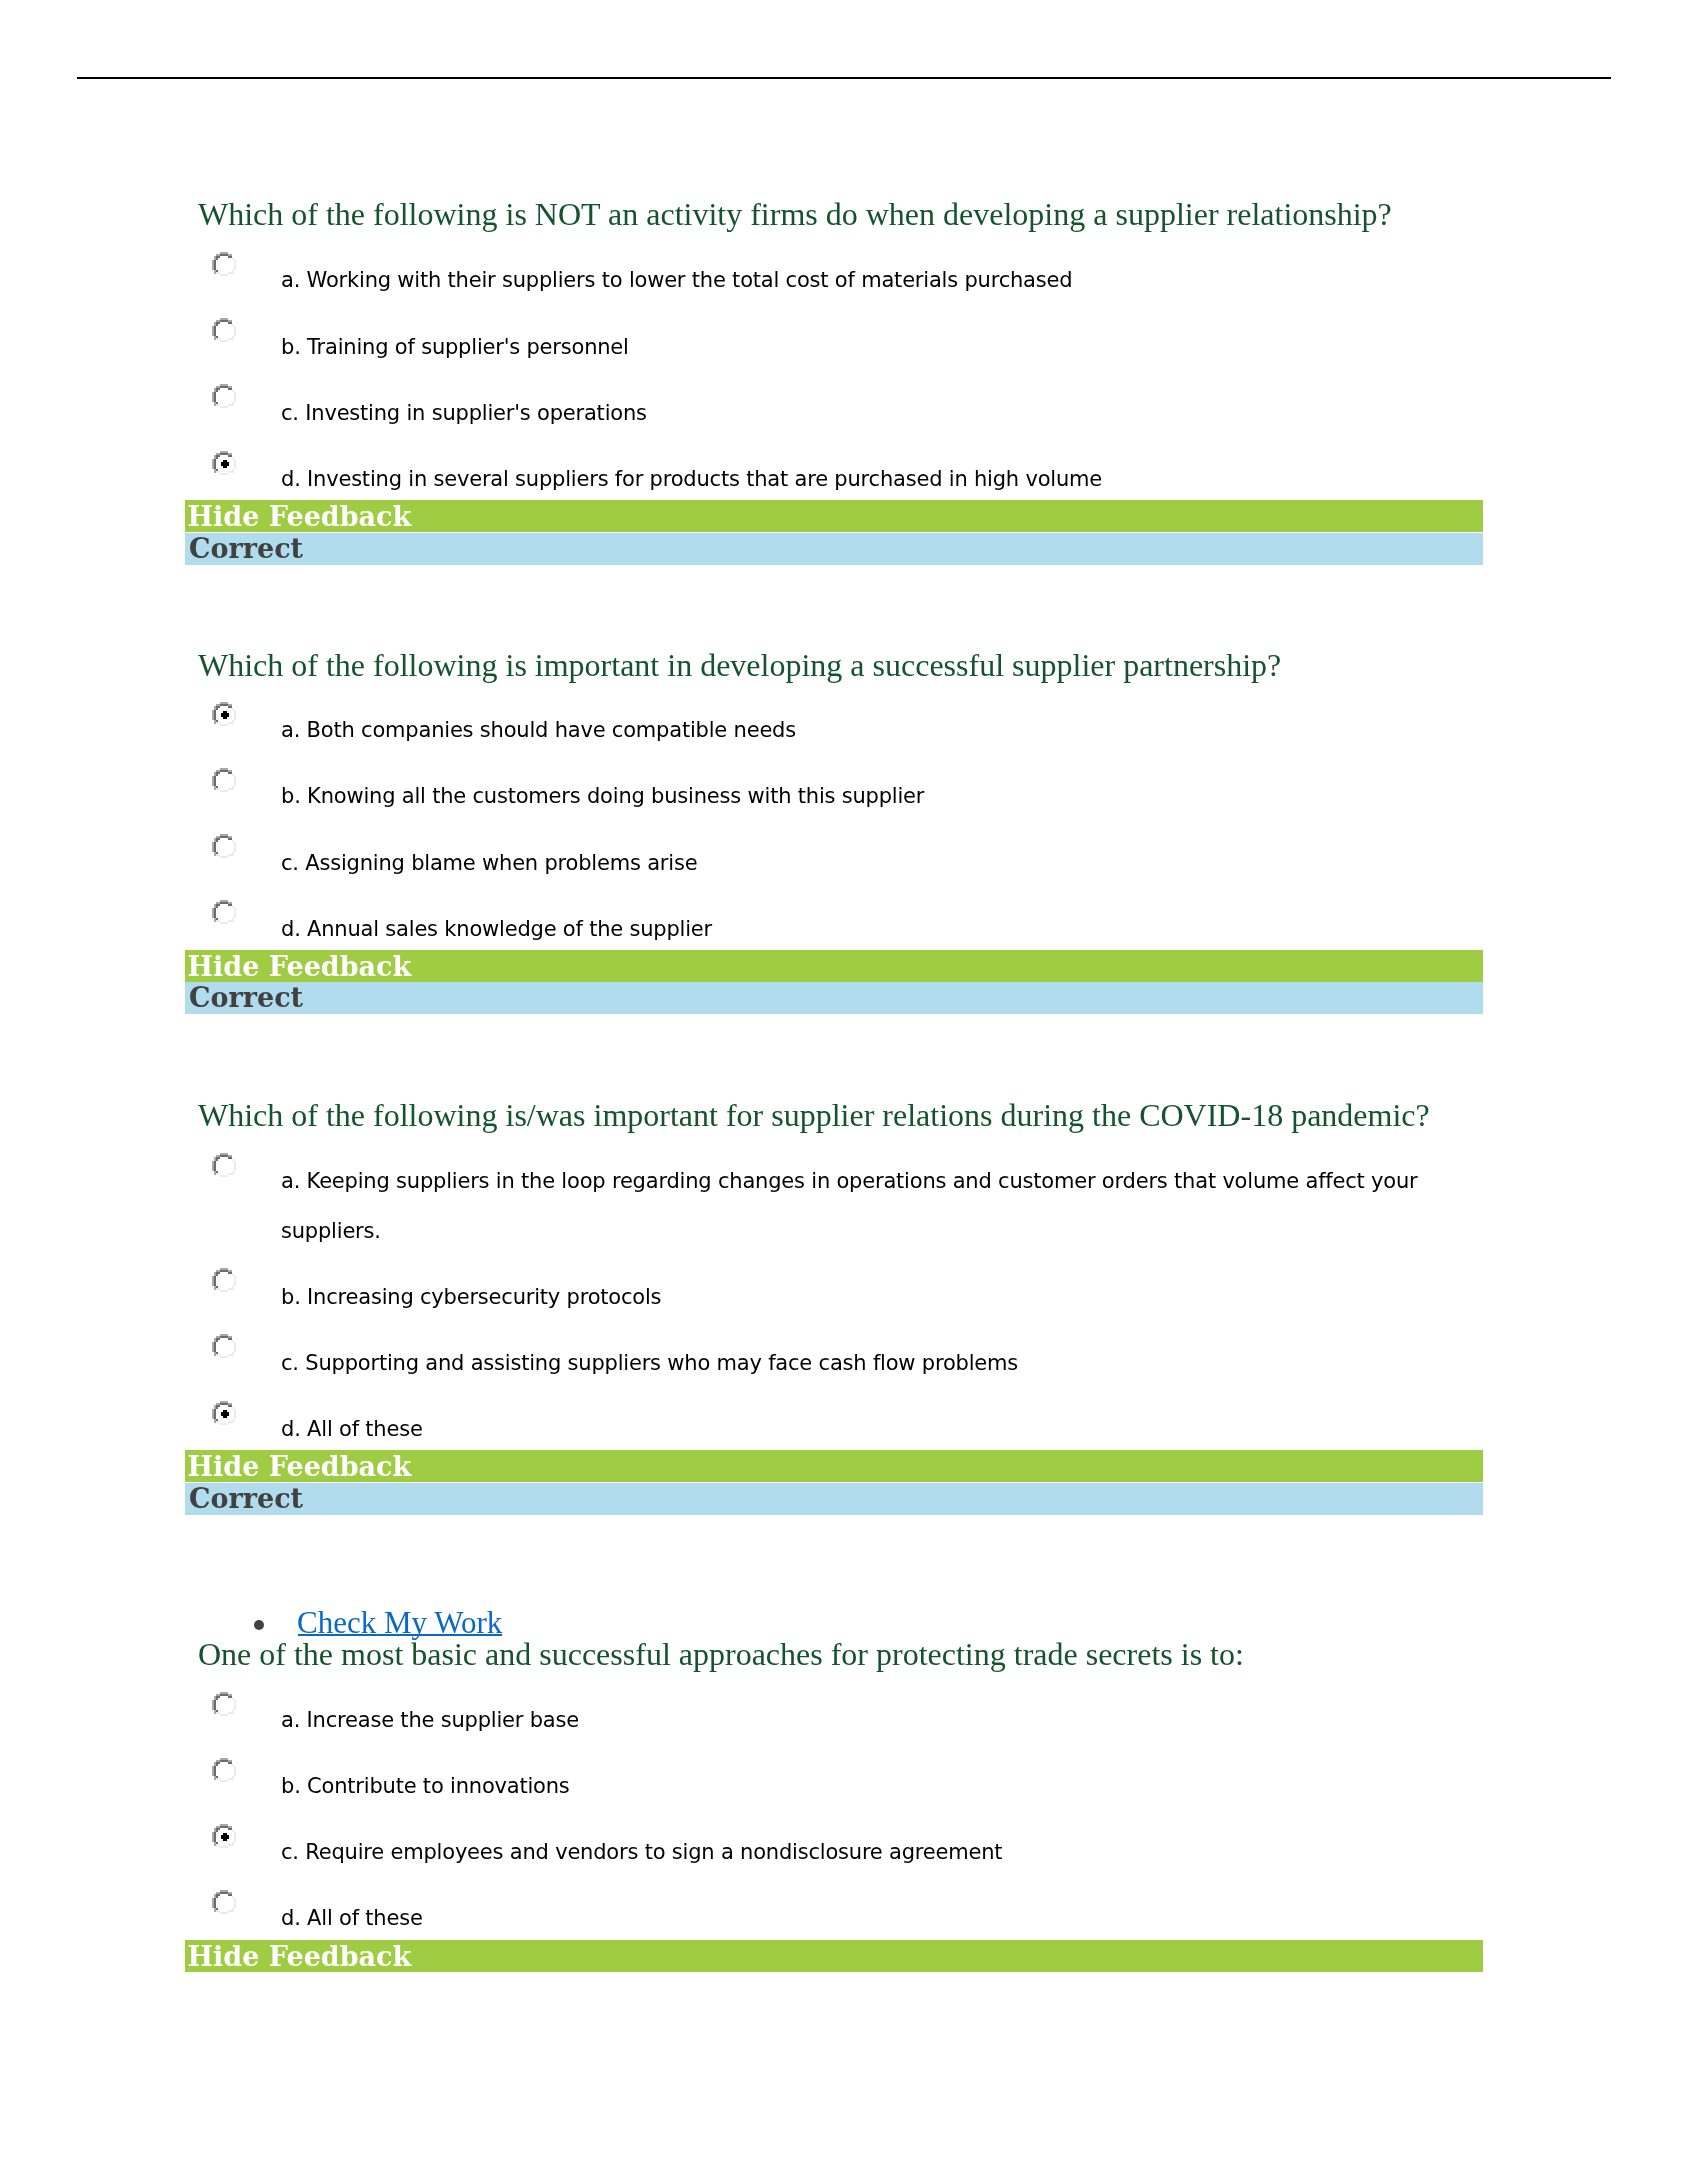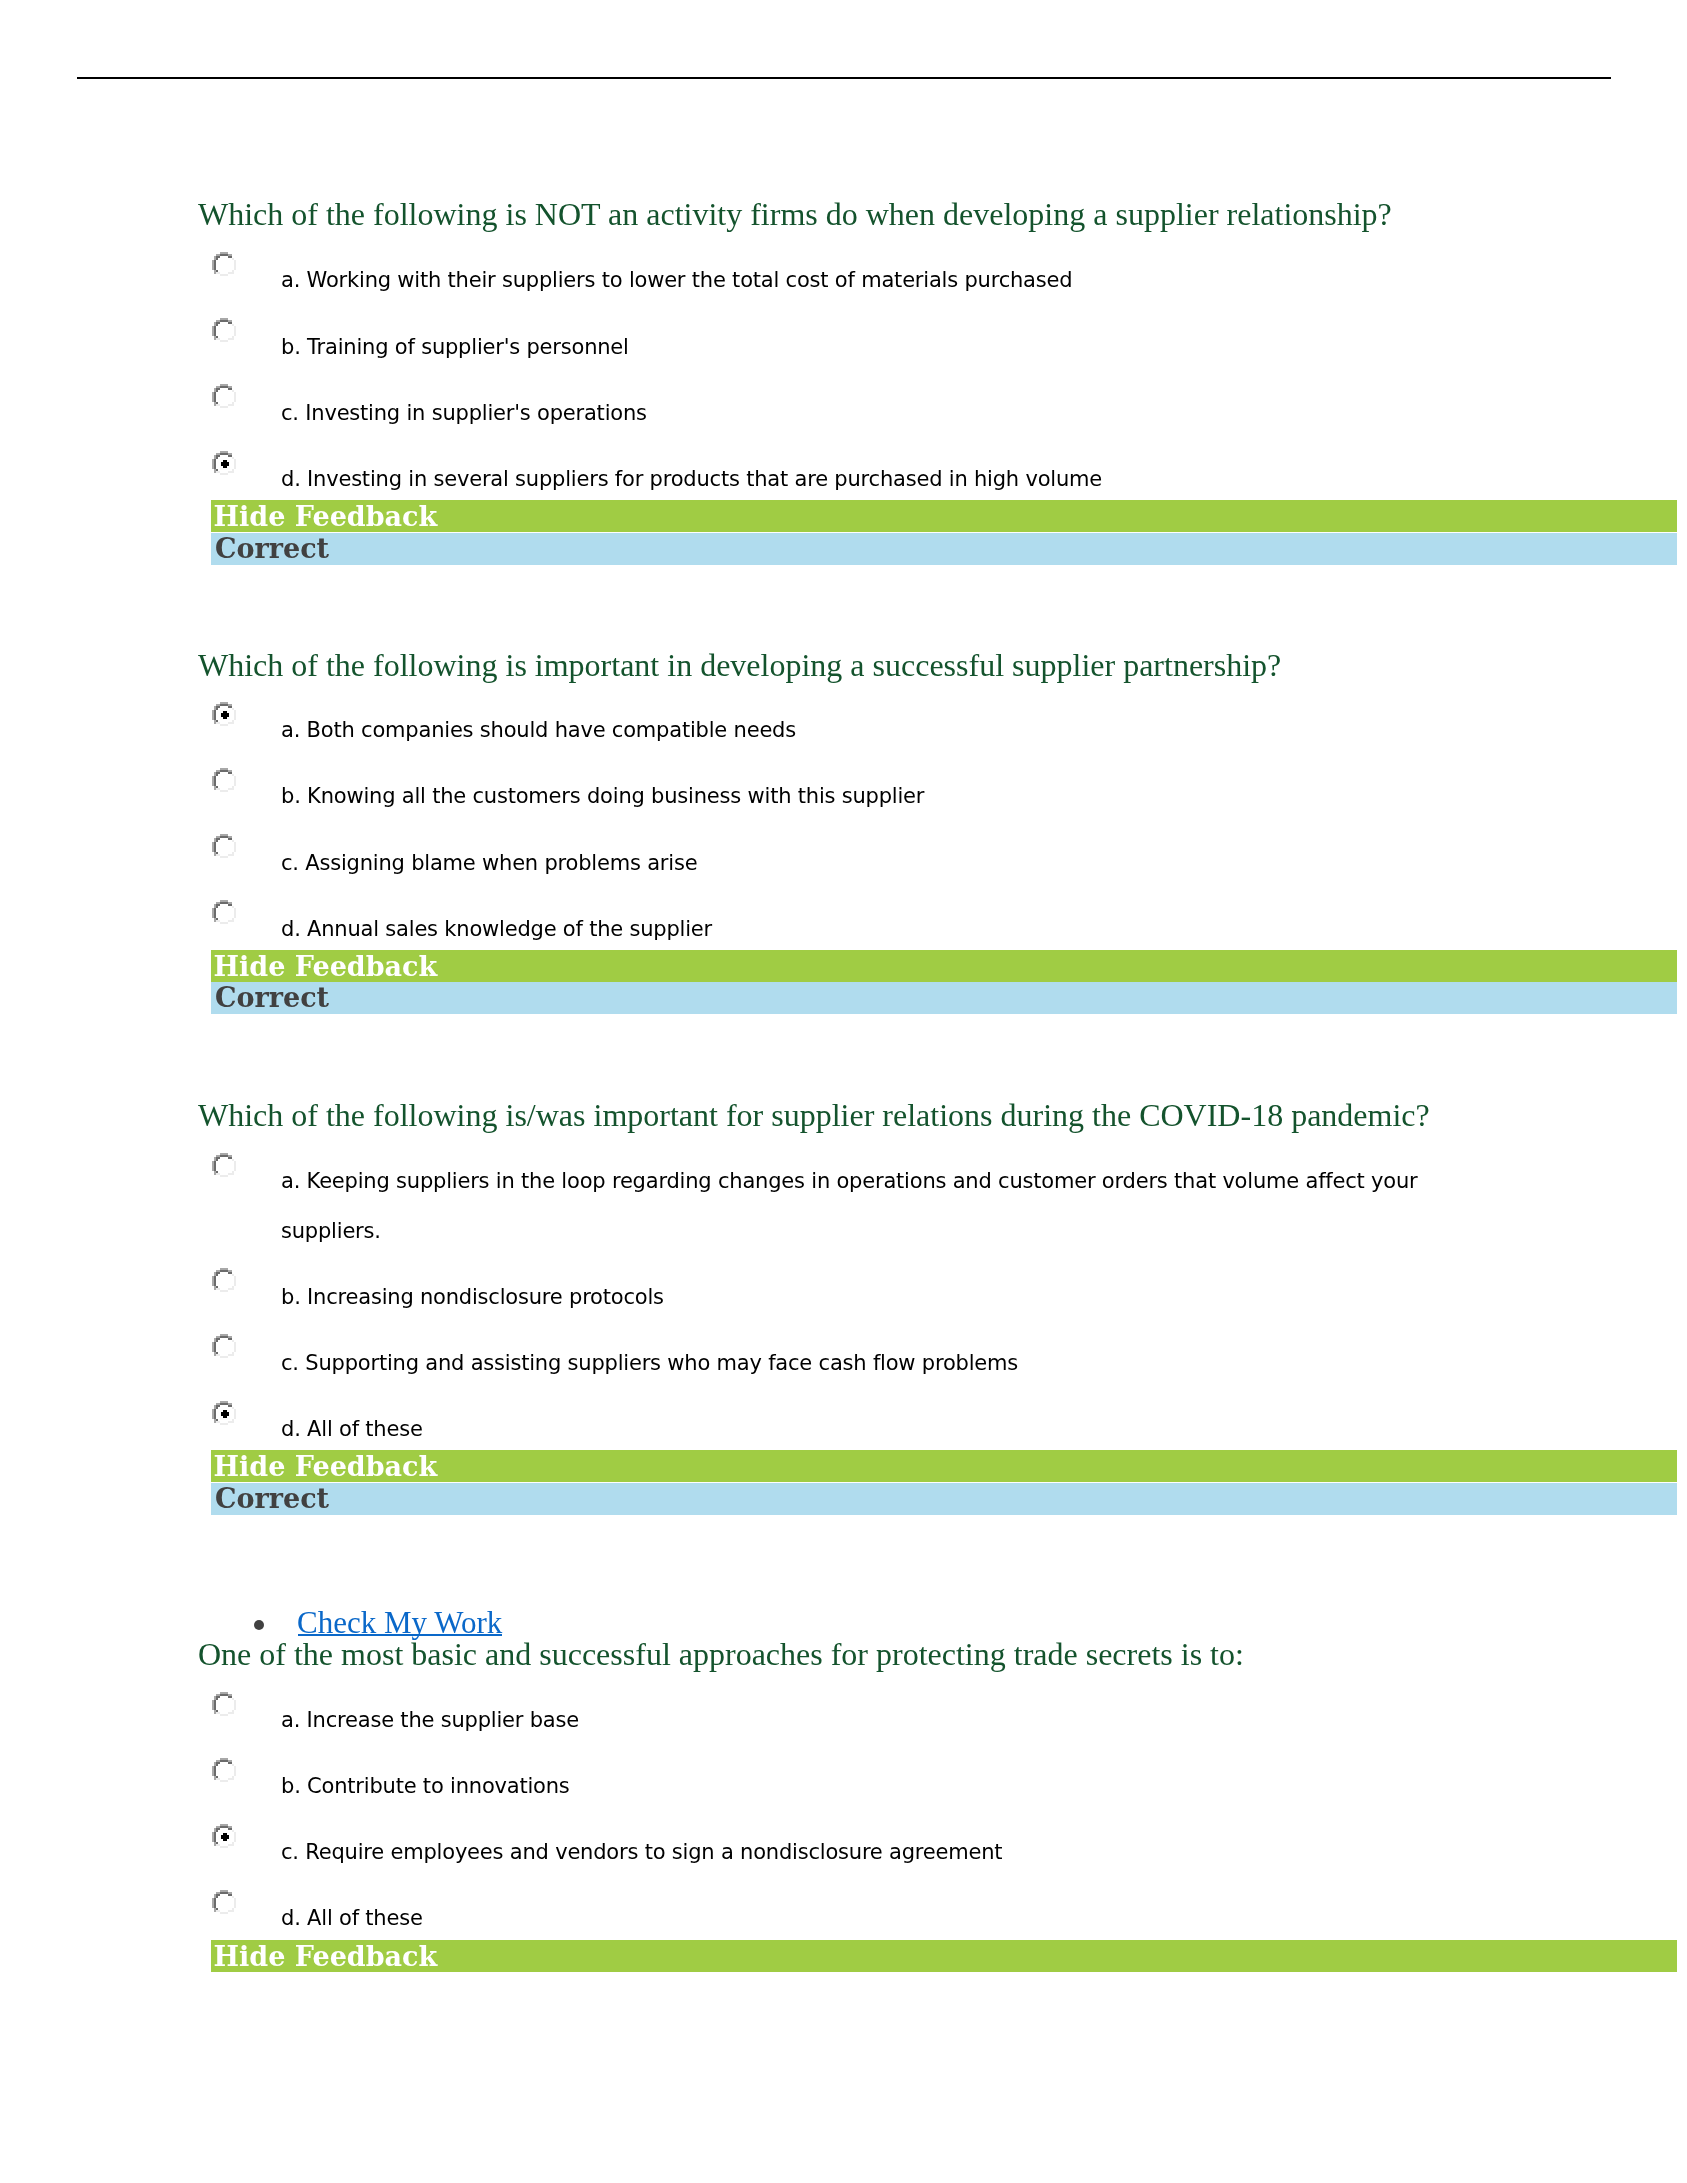--- a/index.html
+++ b/index.html
@@ -26,21 +26,21 @@
             font-family:"DejaVu Sans",sans-serif;
             font-size:21px;line-height:50px;color:#000000;
             letter-spacing:-0.2px;
             white-space:pre-line;margin-left:8px;}
 
   
   .radio{position:absolute;width:24px;height:24px;}
   .radio svg{display:block;width:24px;height:24px;}
 
   
-  .fbbar{position:absolute;left:211px;width:1466px;height:32px;}
+  .fbbar{position:absolute;left:185px;width:1298px;height:32px;}
   .fb-green{background:#a0cc44;}
   .fb-blue{background:#b0dcee;text-decoration:underline;}
   .fbbar span{position:absolute;
               font-family:"DejaVu Serif",serif;font-weight:bold;
               font-size:27px;line-height:26.5px;white-space:nowrap;}
   .fb-green span{color:#ffffff;left:2.6px;top:4px;}
   .fb-blue  span{color:#414141;left:4px;top:3.3px;}
 
   
   .cmw-bullet{position:absolute;width:10px;height:10px;border-radius:50%;background:#414141;}
@@ -463,21 +463,21 @@
 <rect x="1" y="9" width="1" height="1" fill="#a8a8a8"></rect>
         <rect x="2" y="9" width="1" height="1" fill="#6b6b6b"></rect>
         <rect x="10" y="9" width="1" height="1" fill="#ececec"></rect>
 <rect x="1" y="10" width="1" height="1" fill="#a8a8a8"></rect>
         <rect x="2" y="10" width="2" height="1" fill="#ececec"></rect>
         <rect x="8" y="10" width="3" height="1" fill="#ececec"></rect>
 <rect x="4" y="11" width="4" height="1" fill="#ececec"></rect>
 
 </svg>
     </div>
-  <div class="opt-text" style="left:273px;top:1272px">b. Increasing nondisclosure protocols</div>
+  <div class="opt-text" style="left:273px;top:1272px">b. Increasing cybersecurity protocols</div>
 
   <div class="radio" style="left:212px;top:1334px">
       <svg viewBox="0 0 12 12" shape-rendering="crispEdges">
 <rect x="4" y="0" width="4" height="1" fill="#a8a8a8"></rect>
 <rect x="2" y="1" width="2" height="1" fill="#a8a8a8"></rect>
         <rect x="4" y="1" width="4" height="1" fill="#6b6b6b"></rect>
         <rect x="8" y="1" width="2" height="1" fill="#a8a8a8"></rect>
 <rect x="1" y="2" width="1" height="1" fill="#a8a8a8"></rect>
         <rect x="2" y="2" width="2" height="1" fill="#6b6b6b"></rect>
         <rect x="8" y="2" width="2" height="1" fill="#6b6b6b"></rect>

